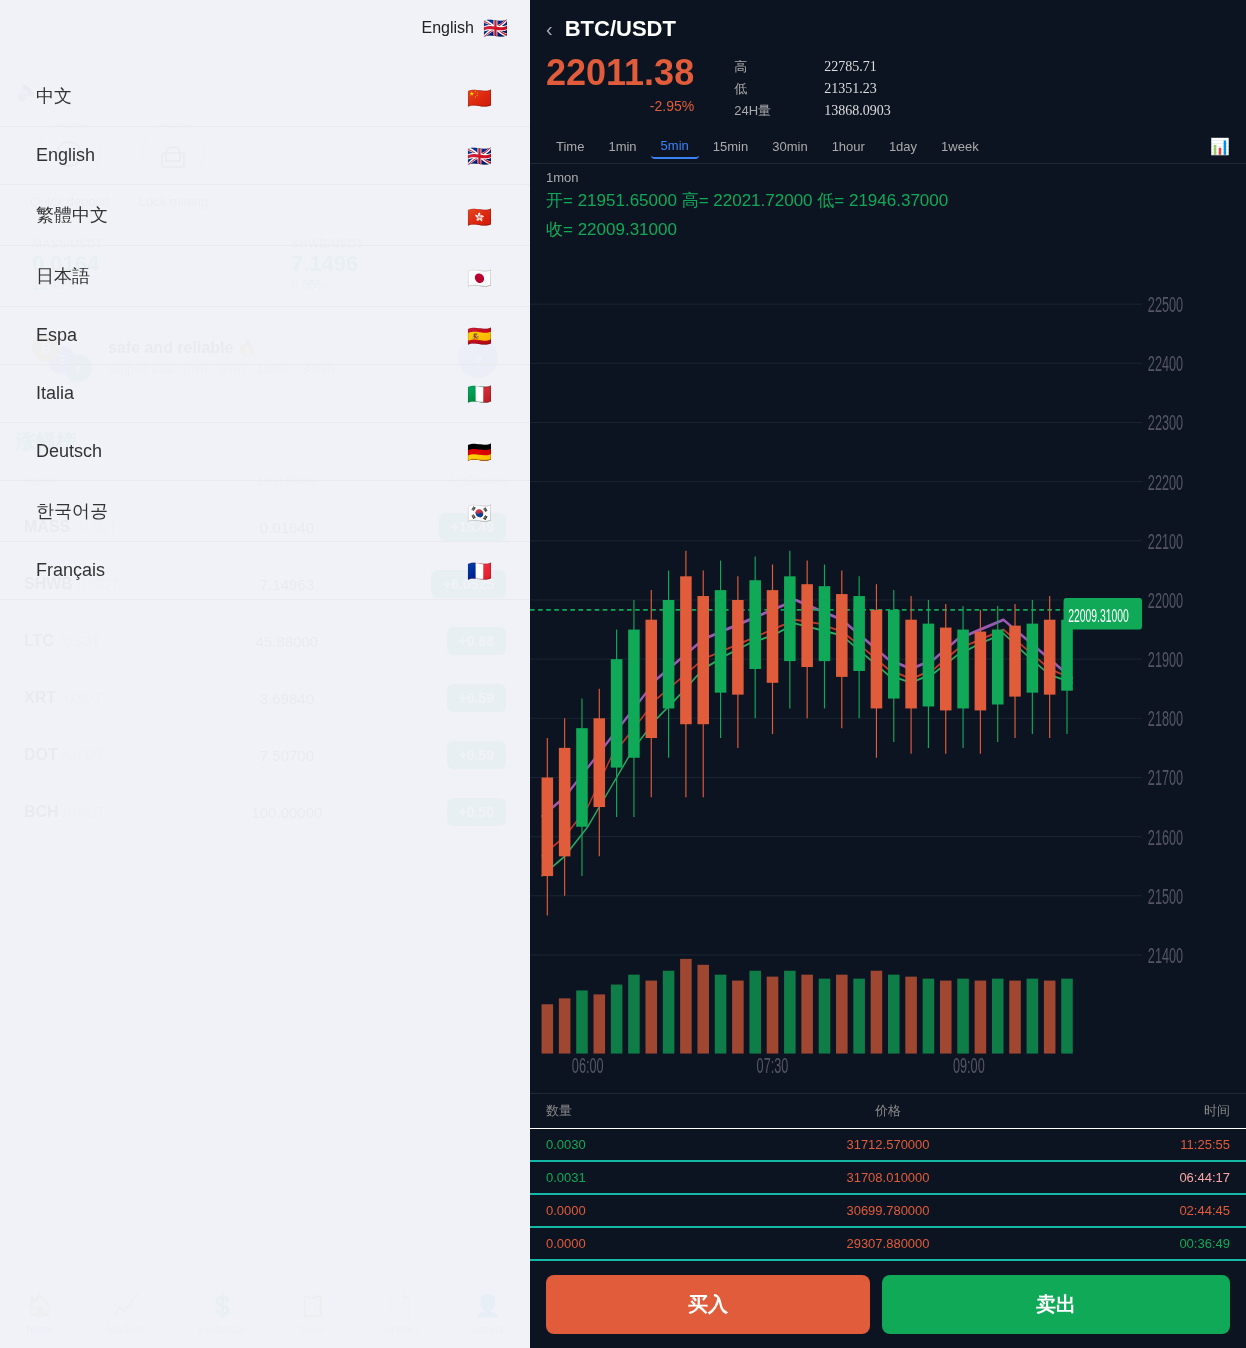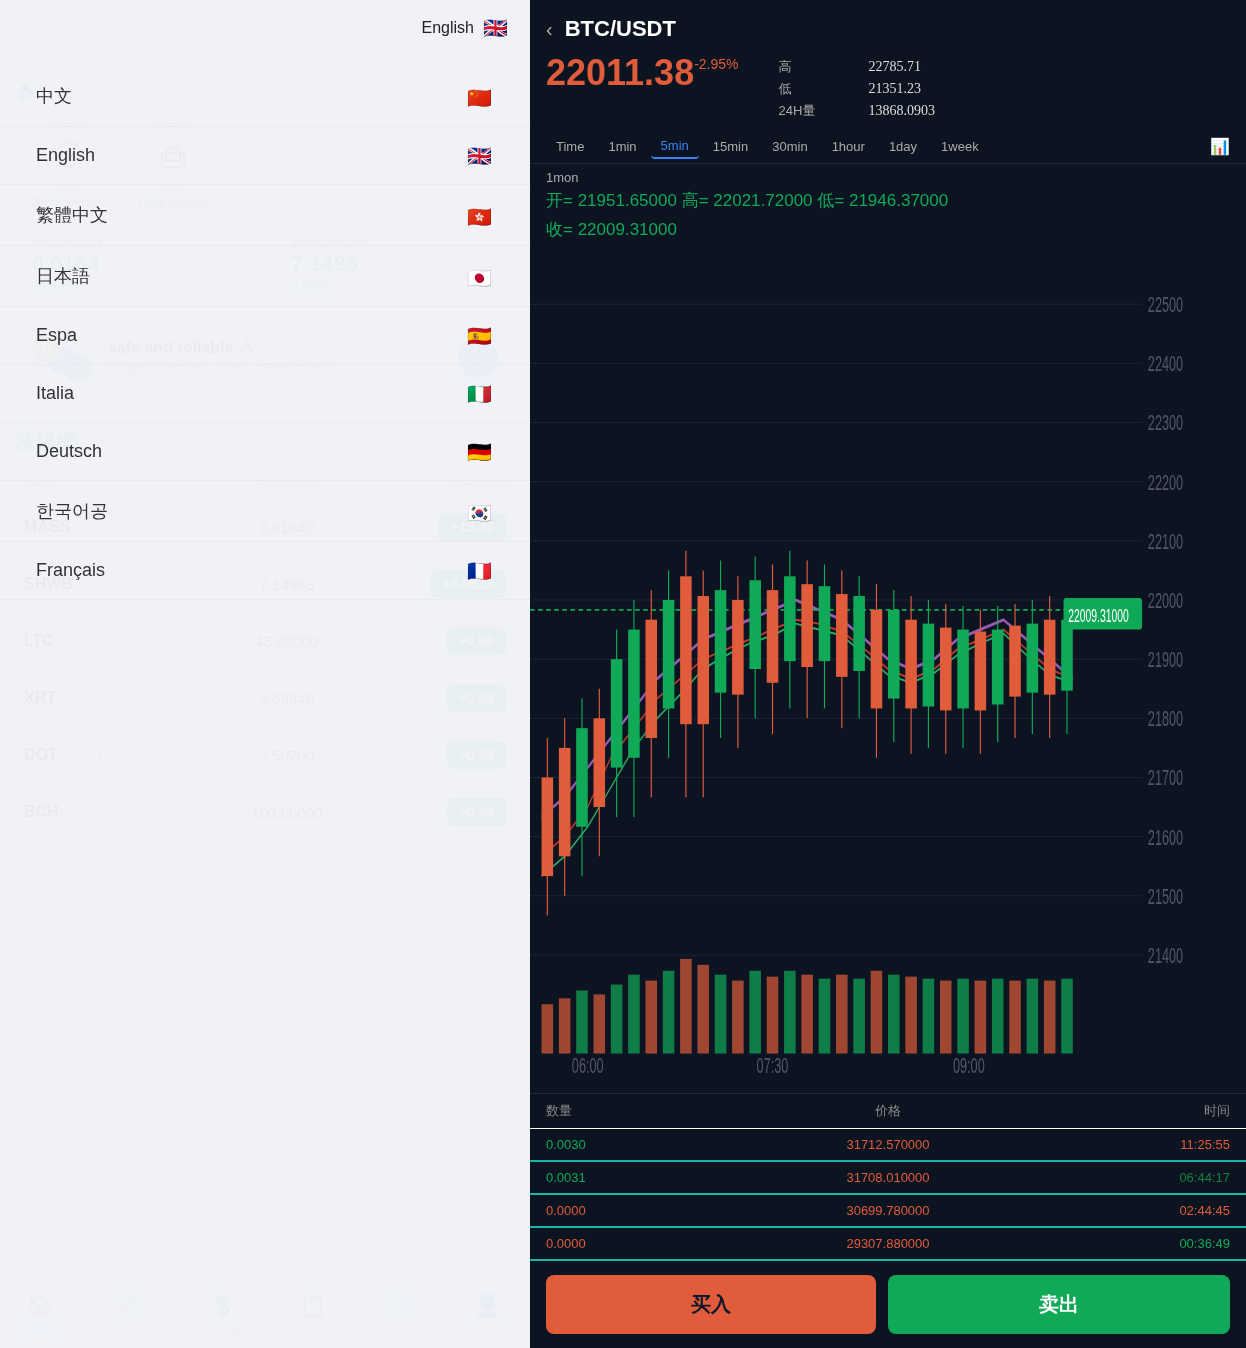--- a/index.html
+++ b/index.html
@@ -322,20 +322,22 @@
 
     .price-section {
       padding: 0 16px 10px;
       display: flex;
       align-items: flex-start;
       gap: 40px;
     }
 
     .main-price {
       display: flex;
+      flex-direction: column;
+      align-items: flex-end;
     }
 
     .price-big {
       font-size: 36px;
       font-weight: 700;
       color: #e05c3a;
     }
 
     .price-change {
       font-size: 14px;
@@ -456,24 +458,24 @@
     .action-buttons {
       display: flex;
       gap: 12px;
       padding: 14px 16px;
       background: #0d1421;
     }
 
     .buy-btn {
       flex: 1;
       background: #e05c3a;
-      color: #0f172a;
+      color: #ffffff;
       border: none;
       border-radius: 8px;
-      padding: 10px;
+      padding: 4px;
       font-size: 20px;
       font-weight: 600;
       cursor: pointer;
     }
 
     .sell-btn {
       flex: 1;
       background: #0fa958;
       color: #fff;
       border: none;
@@ -931,21 +933,21 @@
       <div class="th-time">时间</div>
     </div>
     <div class="trade-row">
       <div class="td-qty qty-green">0.0030</div>
       <div class="td-px">31712.570000</div>
       <div class="td-time" style="color:#e05c3a">11:25:55</div>
     </div>
     <div class="trade-row">
       <div class="td-qty qty-green">0.0031</div>
       <div class="td-px">31708.010000</div>
-      <div class="td-time" style="color:#15803d">06:44:17</div>
+      <div class="td-time" style="color:#fca5a5">06:44:17</div>
     </div>
     <div class="trade-row">
       <div class="td-qty qty-orange">0.0000</div>
       <div class="td-px">30699.780000</div>
       <div class="td-time" style="color:#e05c3a">02:44:45</div>
     </div>
     <div class="trade-row">
       <div class="td-qty qty-orange">0.0000</div>
       <div class="td-px">29307.880000</div>
       <div class="td-time" style="color:#0fa958">00:36:49</div>

